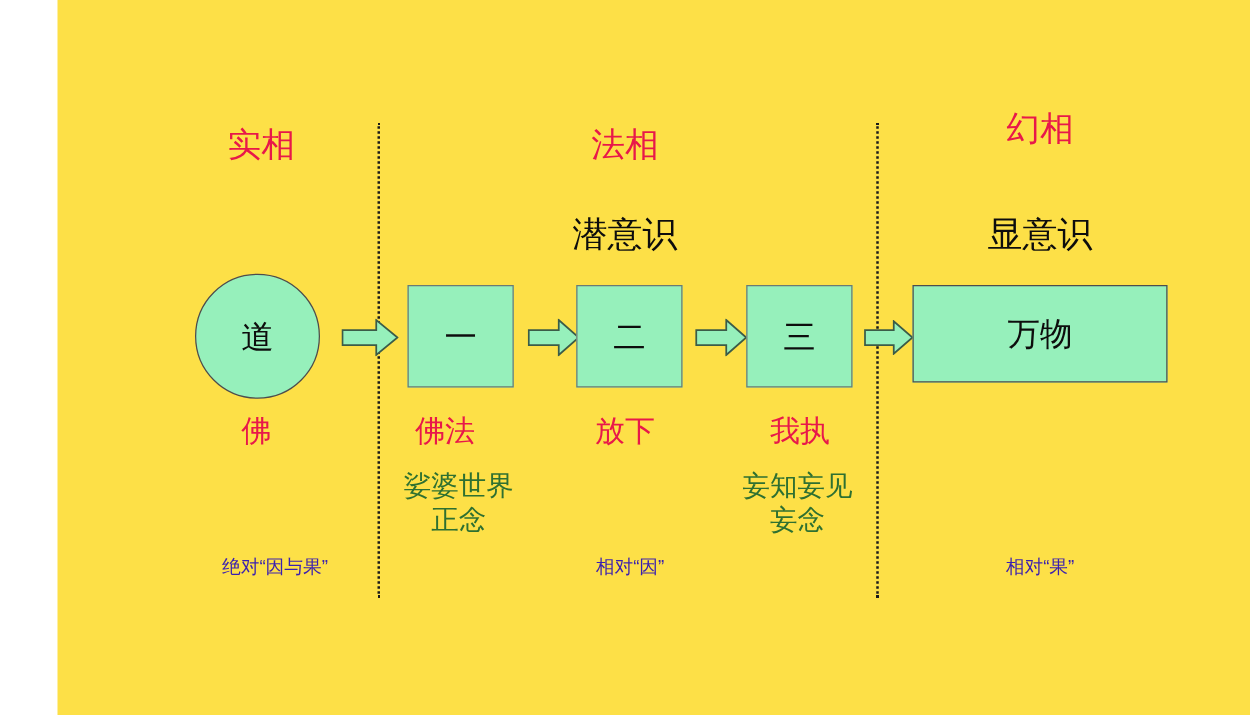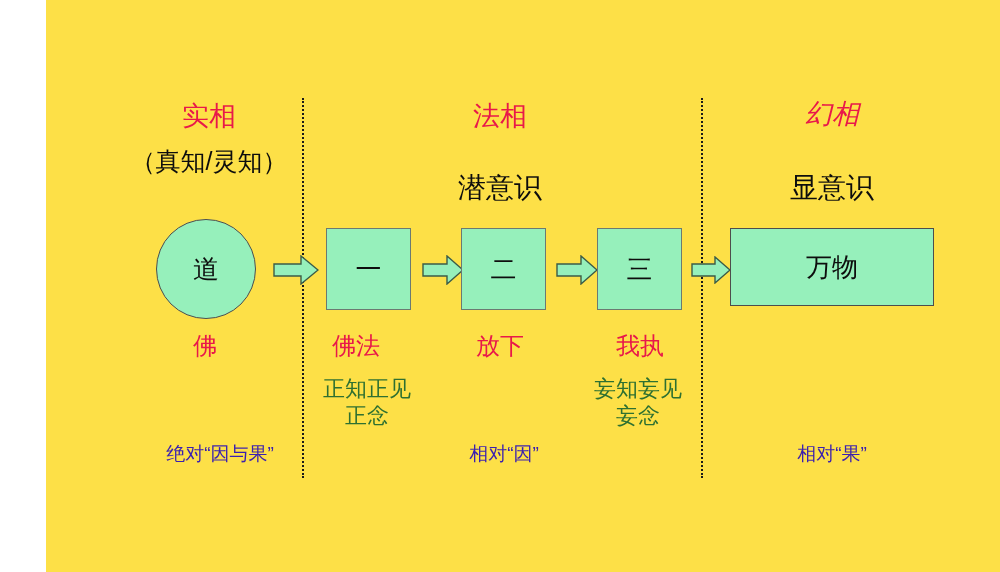--- a/index.html
+++ b/index.html
@@ -106,43 +106,42 @@
     text-align: center;
     color: #2e7031;
     font-size: 22px;
     line-height: 27px;
     white-space: nowrap;
   }
   .under-purple {
     position: absolute;
     text-align: center;
     color: #3a1fb0;
-    font-size: 19px;
+    font-size: 15px;
     line-height: 27px;
     white-space: nowrap;
   }
   .center-x {
     transform: translateX(-50%);
   }
 </style>
 </head>
 <body>
 
 <div id="canvas">
 
   <div class="divider" style="left:256px;"></div>
   <div class="divider" style="left:655px;"></div>
 
   <div class="col-title center-x" style="left:163px; top:99px;">实相</div>
-  <div class="col-sub center-x" style="left:163px; top:145px;">（真知/灵知）</div>
 
   <div class="col-title center-x" style="left:454px; top:99px;">法相</div>
   <div class="col-sub2 center-x" style="left:454px; top:172px;">潜意识</div>
 
-  <div class="col-title center-x" style="left:786px; top:97px;font-style:italic;">幻相</div>
+  <div class="col-title center-x" style="left:786px; top:86px;">幻相</div>
   <div class="col-sub2 center-x" style="left:786px; top:172px;">显意识</div>
 
   <div class="node-circle" style="left:110px; top:219px; width:100px; height:100px;">
     <span class="node-label">道</span>
   </div>
 
   <div class="arrow" style="left:227px; top:255px;">
     <svg width="46" height="30" viewBox="0 0 46 30" aria-hidden="true">
       <polygon points="1,9 28,9 28,1 45,15 28,29 28,21 1,21" fill="#96f0bb" stroke="#3b5c48" stroke-width="1.4" stroke-linejoin="miter"></polygon>
     </svg>
@@ -184,21 +183,21 @@
 
   <div class="under-red center-x" style="left:159px; top:331px;">佛</div>
 
   <div class="under-red center-x" style="left:310px; top:331px;">佛法</div>
 
   <div class="under-red center-x" style="left:454px; top:331px;">放下</div>
 
   <div class="under-red center-x" style="left:594px; top:331px;">我执</div>
 
 
-  <div class="under-green center-x" style="left:321px; top:375px;">正知正见</div>
+  <div class="under-green center-x" style="left:321px; top:375px;">娑婆世界</div>
   <div class="under-green center-x" style="left:321px; top:402px;">正念</div>
 
   <div class="under-green center-x" style="left:592px; top:375px;">妄知妄见</div>
   <div class="under-green center-x" style="left:592px; top:402px;">妄念</div>
 
   <div class="under-purple center-x" style="left:174px; top:440px;">绝对“因与果”</div>
 
   <div class="under-purple center-x" style="left:458px; top:440px;">相对“因”</div>
 
   <div class="under-purple center-x" style="left:786px; top:440px;">相对“果”</div>

